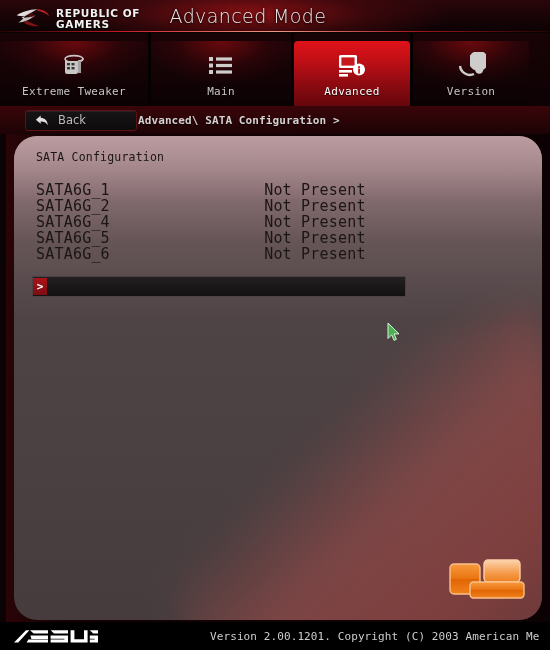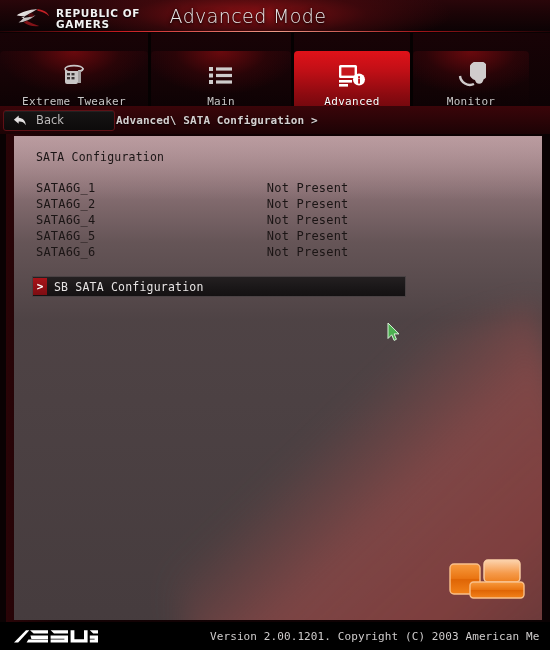--- a/index.html
+++ b/index.html
@@ -69,21 +69,21 @@
   .tabbar {
     position: absolute; left: 0; top: 33px;
     width: 550px; height: 73px;
     background: linear-gradient(180deg,#180306 0%, #0d0204 100%);
     display: flex;
   }
   .tab {
     position: relative;
     flex: 0 0 auto;
     height: 71px;
-    margin-top: 18px;
+    margin-top: 8px;
     display: flex; flex-direction: column;
     align-items: center; justify-content: flex-start;
     border-radius: 4px 4px 0 0;
     overflow: hidden;
   }
   .tab .ticon {
     margin-top: 10px; height: 28px;
     display: flex; align-items: center; justify-content: center;
   }
   .tab .tlabel {
@@ -110,21 +110,21 @@
   }
 
   
   .crumbbar {
     position: absolute; left: 0; top: 106px;
     width: 550px; height: 28px;
     background: linear-gradient(180deg, #3a0509 0%, #2a0407 55%, #1c0305 100%);
     display: flex; align-items: center;
   }
   .back-btn {
-    margin-left: 3px;
+    margin-left: 25px;
     width: 110px; height: 19px;
     border: 1px solid #5e1116;
     border-radius: 3px;
     background: linear-gradient(180deg, #161414 0%, #0d0b0b 100%);
     display: flex; align-items: center;
     box-shadow: inset 0 1px 0 rgba(255,255,255,0.06);
   }
   .back-arrow { margin-left: 9px; width: 14px; height: 13px; flex:0 0 auto; }
   .back-label {
     margin-left: 9px;
@@ -147,20 +147,21 @@
     background: linear-gradient(90deg,#2a0407 0%, #140204 10%, #0c0203 100%);
     padding: 0;
   }
   .panel {
     position: absolute; left: 8px; top: 2px;
     width: 528px; height: 484px;
     overflow: hidden;
     background:
       linear-gradient(180deg, rgba(176,146,150,0.96) 0%, rgba(150,122,126,0.9) 9%, rgba(108,90,92,0.8) 22%, rgba(80,68,70,0.72) 38%, rgba(68,58,60,0.7) 100%),
       #4a4042;
+    border-radius: 23px;
   }
   .panel .sheen {
     position: absolute; right: -40px; bottom: -60px;
     width: 420px; height: 330px;
     background: linear-gradient(150deg, rgba(175,80,78,0.0) 30%, rgba(168,76,74,0.55) 52%, rgba(150,64,62,0.7) 74%, rgba(120,50,50,0.55) 100%);
     transform: rotate(-14deg);
     filter: blur(14px);
     pointer-events: none;
   }
   .panel .topglow {
@@ -173,21 +174,21 @@
 
   .section-title {
     font-size: 11.5px;
     color: #1b1515;
     letter-spacing: 0.2px;
     margin-bottom: 17px;
   }
   .kv-row {
     display: flex; align-items: baseline;
     height: 16px;
-    font-size: 12px;
+    font-size: 15px;
     color: #1b1515;
   }
   .kv-key { flex: 0 0 auto; letter-spacing: 0.2px; }
   .kv-val { flex: 1 1 auto; text-align: center; letter-spacing: 0.2px; padding-right: 4px; }
 
   .menu-item {
     position: relative;
     margin-top: 15px;
     margin-left: -4px;
     width: 372px; height: 19px;
@@ -321,21 +322,21 @@
       <div class="ticon">
         <svg width="30" height="26" viewBox="0 0 30 26">
           <path d="M14 14 A10 10 0 1 0 14 3.6 L14 14 Z" fill="#cfcccc"></path>
           <path d="M4 14 A10 10 0 0 0 18 22" fill="none" stroke="#cfcccc" stroke-width="2.4"></path>
           <rect x="21" y="3" width="4.4" height="12" rx="2.2" fill="#cfcccc"></rect>
           <circle cx="23.2" cy="17.6" r="4.2" fill="#cfcccc"></circle>
           <rect x="26" y="5" width="3" height="1.6" fill="#cfcccc"></rect>
           <rect x="26" y="9" width="3" height="1.6" fill="#cfcccc"></rect>
         </svg>
       </div>
-      <div class="tlabel">Monitor</div>
+      <div class="tlabel">Version</div>
     </div>
   </div>
 
   <div class="crumbbar">
     <div class="back-btn">
       <svg class="back-arrow" viewBox="0 0 16 14">
         <path d="M6.5 1.2 L1 6 L6.5 10.8 L6.5 8.2 C10 8 12.6 9.2 14.6 12.4 C14.4 7.2 11.4 4.2 6.5 3.8 Z" fill="#e3e0e0"></path>
       </svg>
       <span class="back-label">Back</span>
     </div>
@@ -366,21 +367,20 @@
           <span class="kv-key">SATA6G_5</span>
           <span class="kv-val">Not Present</span>
         </div>
         <div class="kv-row">
           <span class="kv-key">SATA6G_6</span>
           <span class="kv-val">Not Present</span>
         </div>
 
         <div class="menu-item">
           <span class="menu-arrow">&gt;</span>
-          <span class="menu-label">SB SATA Configuration</span>
         </div>
       </div>
 
       <svg class="uefi-mark" viewBox="0 0 84 46">
         <defs>
           <linearGradient id="org1" x1="0" y1="0" x2="0" y2="1">
             <stop offset="0%" stop-color="#f79a3e"></stop>
             <stop offset="48%" stop-color="#ea7512"></stop>
             <stop offset="52%" stop-color="#df6505"></stop>
             <stop offset="100%" stop-color="#f2821a"></stop>

